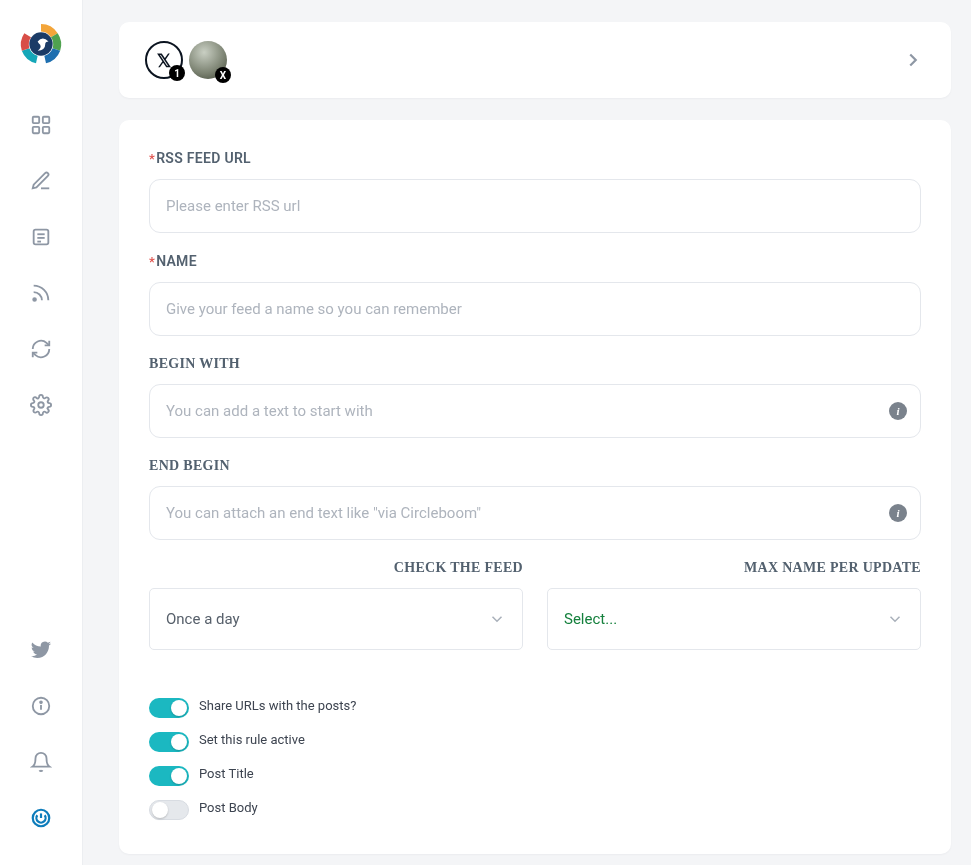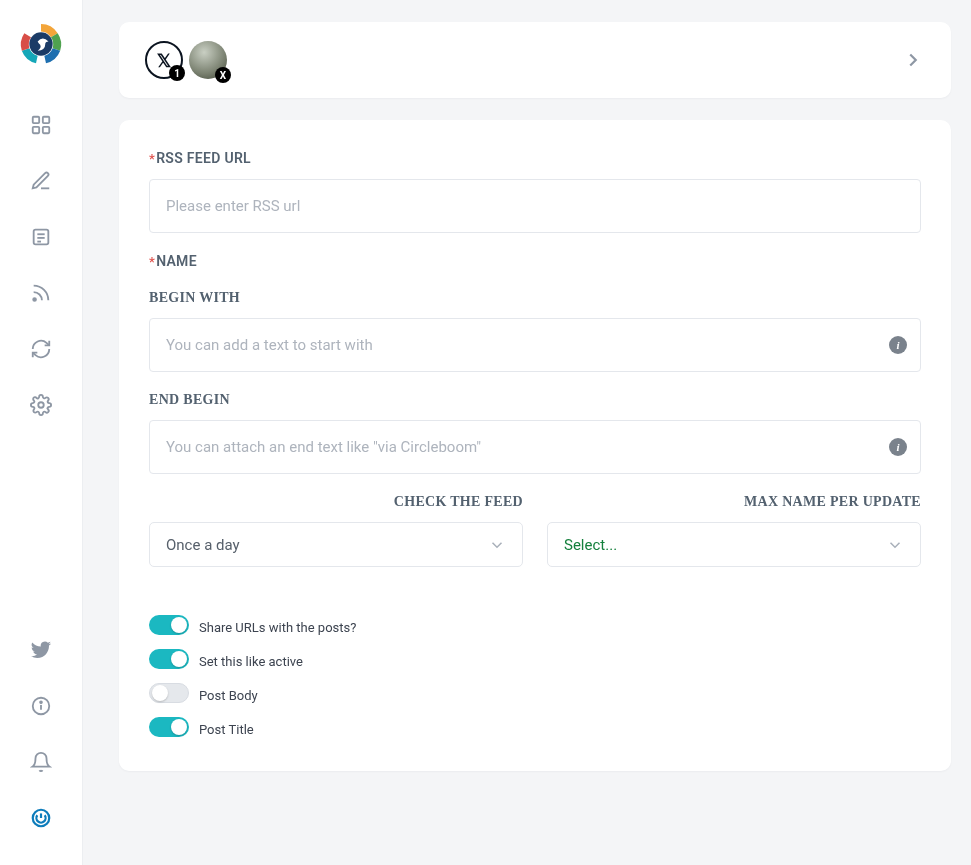--- a/index.html
+++ b/index.html
@@ -20,32 +20,32 @@
   .avatar + .avatar{margin-left:6px;}
   .avatar .x-badge{position:absolute;right:-4px;bottom:-4px;width:16px;height:16px;border-radius:50%;background:#000;color:#fff;display:flex;align-items:center;justify-content:center;font-size:10px;font-weight:700;}
   .avatar .num-badge{position:absolute;right:-4px;bottom:-4px;width:16px;height:16px;border-radius:50%;background:#000;color:#fff;display:flex;align-items:center;justify-content:center;font-size:10px;font-weight:700;}
   .avatar-img{width:100%;height:100%;border-radius:50%;background:radial-gradient(circle at 40% 30%,#c9cfc3 0%,#7a8170 60%,#3d4234 100%);}
   .x-glyph{font-size:18px;font-weight:700;color:#0b1420;}
   .expand-btn{position:absolute;right:22px;top:50%;transform:translateY(-50%);width:32px;height:32px;display:flex;align-items:center;justify-content:center;color:#8e97a4;}
   .form-card{padding:30px 30px 20px 30px;}
   .field{margin-bottom:20px;}
   .field-label{font-size:14px;font-weight:600;letter-spacing:.3px;color:#53616f;margin-bottom:12px;display:block;font-family:Georgia,"Times New Roman",serif;}
   .req{color:#e0544f;font-size:13px;margin-right:1px;}
-  .input{width:100%;height:54px;border:1px solid #e4e7ec;border-radius:4px;padding:0 16px;font-size:15px;color:#333;background:#fff;}
+  .input{width:100%;height:54px;border:1px solid #e4e7ec;border-radius:11px;padding:0 16px;font-size:15px;color:#333;background:#fff;}
   .input::placeholder{color:#aeb4bd;}
   .input-wrap{position:relative;}
   .info-badge{position:absolute;right:14px;top:50%;transform:translateY(-50%);width:18px;height:18px;border-radius:50%;background:#7a828c;color:#fff;display:flex;align-items:center;justify-content:center;font-size:11px;font-weight:700;font-style:italic;font-family:Georgia,serif;}
   .row-2{display:flex;gap:24px;}
   .row-2 .field{flex:1;text-align:right;}
-  .select{width:100%;height:45px;border:1px solid #e4e7ec;border-radius:5px;padding:0 16px;display:flex;align-items:center;justify-content:space-between;color:#6d7680;font-size:15px;background:#fff;}
+  .select{width:100%;height:62px;border:1px solid #e4e7ec;border-radius:5px;padding:0 16px;display:flex;align-items:center;justify-content:space-between;color:#6d7680;font-size:15px;background:#fff;}
   .select .sel-text{color:#57606b;}
   .select .placeholder{color:#15803d;}
   .chev{color:#a9b0ba;}
   .toggles{margin-top:28px;}
-  .toggle-row{display:flex;align-items:flex-end;gap:10px;margin-bottom:14px;}
+  .toggle-row{display:flex;align-items:flex-start;gap:10px;margin-bottom:14px;}
   .toggle{width:40px;height:20px;border-radius:999px;position:relative;flex-shrink:0;}
   .toggle.on{background:#1bb8c1;}
   .toggle.off{background:#e5e8ec;border:1px solid #d8dce2;}
   .knob{width:16px;height:16px;border-radius:50%;background:#fff;position:absolute;top:2px;box-shadow:0 1px 2px rgba(0,0,0,.2);}
   .toggle.on .knob{right:2px;}
   .toggle.off .knob{left:2px;top:1px;}
   .toggle-label{font-size:13px;color:#3d4450;}
 </style>
 </head>
 <body>
@@ -166,20 +166,21 @@
       <label class="field-label">
         <span class="req">*</span><span>RSS FEED URL</span>
       </label>
       <input class="input" type="text" placeholder="Please enter RSS url" style="">
     </div>
 
     <div class="field">
       <label class="field-label">
         <span class="req">*</span><span>NAME</span>
       </label>
+      <input class="input" type="text" placeholder="Give your feed a name so you can remember" style="">
     </div>
 
     <div class="field">
       <label class="field-label">BEGIN WITH</label>
       <div class="input-wrap">
         <input class="input" type="text" placeholder="You can add a text to start with" style="">
         <span class="info-badge">i</span>
       </div>
     </div>
 
@@ -216,30 +217,30 @@
       <div class="toggle-row">
         <div class="toggle on">
             <div class="knob"></div>
           </div>
         <span class="toggle-label">Share URLs with the posts?</span>
       </div>
       <div class="toggle-row">
         <div class="toggle on">
             <div class="knob"></div>
           </div>
-        <span class="toggle-label">Set this like active</span>
+        <span class="toggle-label">Set this rule active</span>
+      </div>
+      <div class="toggle-row">
+        <div class="toggle on">
+            <div class="knob"></div>
+          </div>
+        <span class="toggle-label">Post Title</span>
       </div>
       <div class="toggle-row">
         <div class="toggle off">
             <div class="knob"></div>
           </div>
         <span class="toggle-label">Post Body</span>
-      </div>
-      <div class="toggle-row">
-        <div class="toggle on">
-            <div class="knob"></div>
-          </div>
-        <span class="toggle-label">Post Title</span>
       </div>
     </div>
 
   </section>
 </main>
 
 </body></html>

